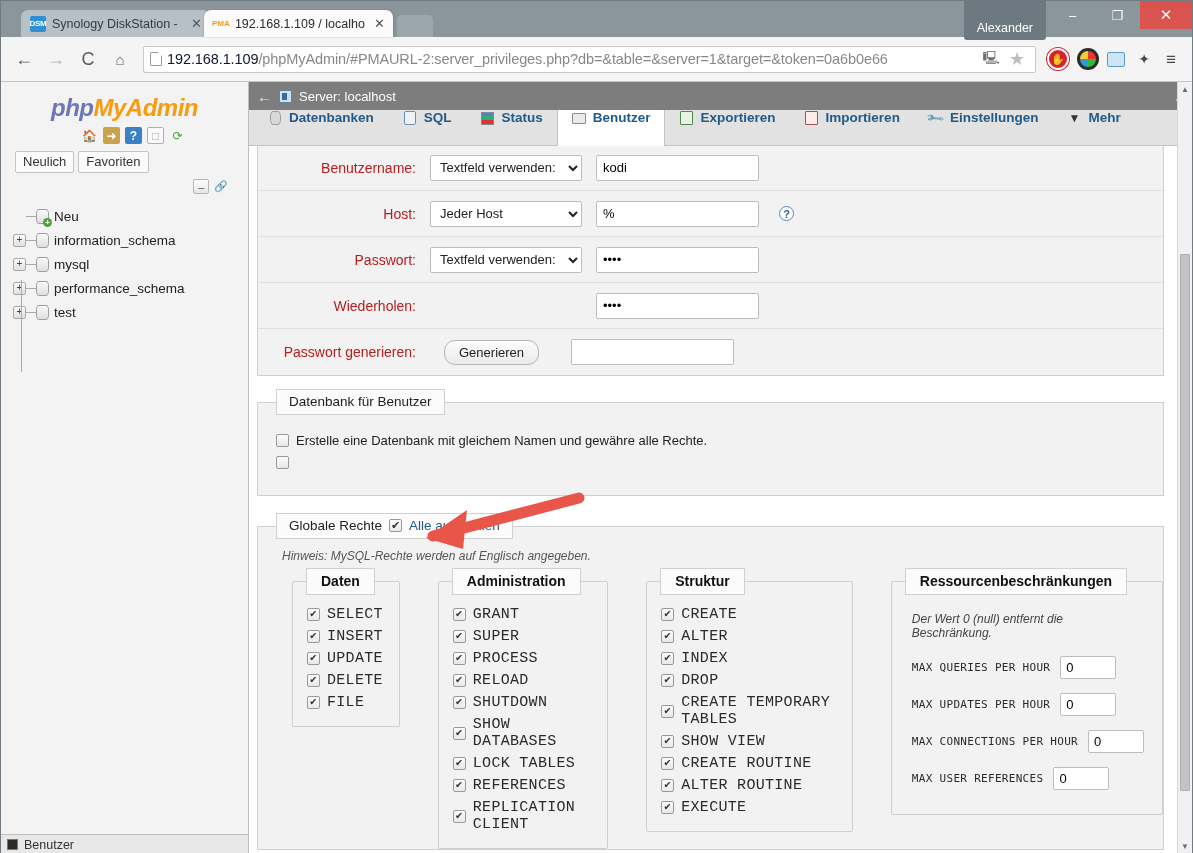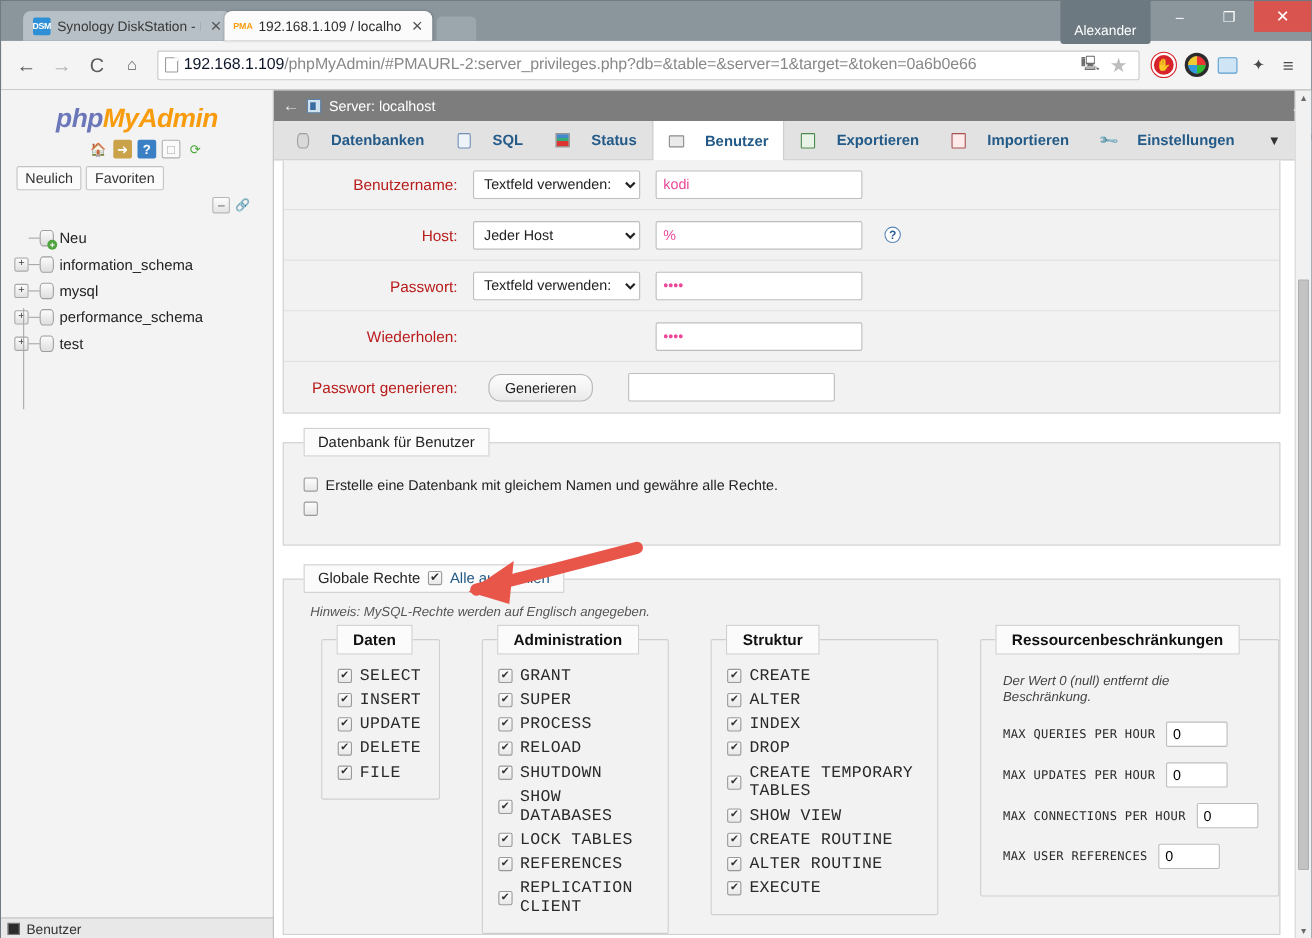--- a/index.html
+++ b/index.html
@@ -185,21 +185,21 @@
   .srv-icon:after {
     content: ""; position: absolute; left: 2px; top: 2px; width: 5px; height: 7px;
     background: #3a6b9e;
   }
   .pma-header .collapse-up { margin-left: auto; font-size: 13px; color: #dcdcdc; letter-spacing: -2px; }
   .navtabs {
     height: 36px; background: #e2e2e2; border-bottom: 1px solid #c3c3c3;
     display: flex; align-items: stretch; padding-left: 4px;
   }
   .ntab {
-    display: flex; align-items: center; gap: 18px; padding: 0 13px;
+    display: flex; align-items: flex-start; gap: 6px; padding: 0 13px;
     font-size: 13.5px; font-weight: bold; color: #235a87; cursor: pointer;
     border-left: 1px solid transparent; border-right: 1px solid transparent;
   }
   .ntab.active {
     background: #fff; border-left: 1px solid #c3c3c3; border-right: 1px solid #c3c3c3;
     margin-bottom: -1px; color: #235a87;
   }
   .ntab .ti { width: 16px; height: 16px; display: flex; align-items: center; justify-content: center; font-size: 12px; }
   .ti-db { background: #d9d9d9; border: 1px solid #9e9e9e; border-radius: 3px/6px; width: 11px; height: 14px; }
   .ti-sql { background: #eef3fa; border: 1px solid #6f8eb5; border-radius: 2px; width: 12px; height: 14px; }
@@ -227,22 +227,22 @@
   .frm-label {
     width: 162px; text-align: right; padding-right: 14px;
     font-size: 14px; color: #b91c1c;
   }
   select.pma {
     width: 152px; height: 26px; font-size: 13px; font-family: "Liberation Sans", sans-serif;
     border: 1px solid #bdbdbd; border-radius: 2px; background: #fff; color: #222;
     padding-left: 5px;
   }
   input.pma {
-    width: 188px; height: 26px; font-size: 13px; font-family: "Liberation Sans", sans-serif;
-    border: 1px solid #bdbdbd; border-radius: 2px; background: #fff; color: #ec4899;
+    width: 163px; height: 26px; font-size: 13px; font-family: "Liberation Sans", sans-serif;
+    border: 1px solid #bdbdbd; border-radius: 2px; background: #fff; color: #000000;
     padding: 0 6px; margin-left: 14px;
   }
   .help-i {
     width: 15px; height: 15px; border-radius: 50%; background: #fff;
     border: 1px solid #5c87b5; color: #2f6096; font-size: 11px; font-weight: bold;
     display: flex; align-items: center; justify-content: center; margin-left: 20px;
   }
   .gen-btn {
     margin-left: 14px; border: 1px solid #b5b5b5; border-radius: 11px;
     background: linear-gradient(#fdfdfd,#eaeaea); padding: 4px 14px;

